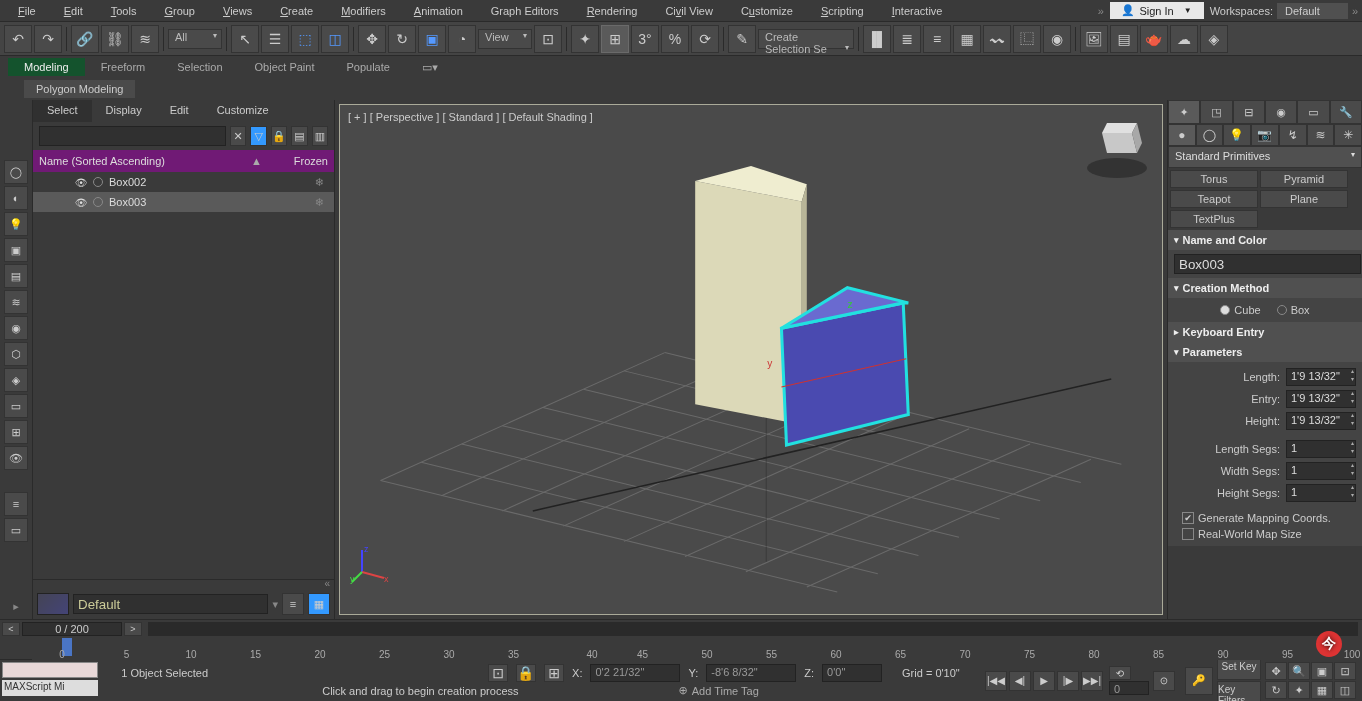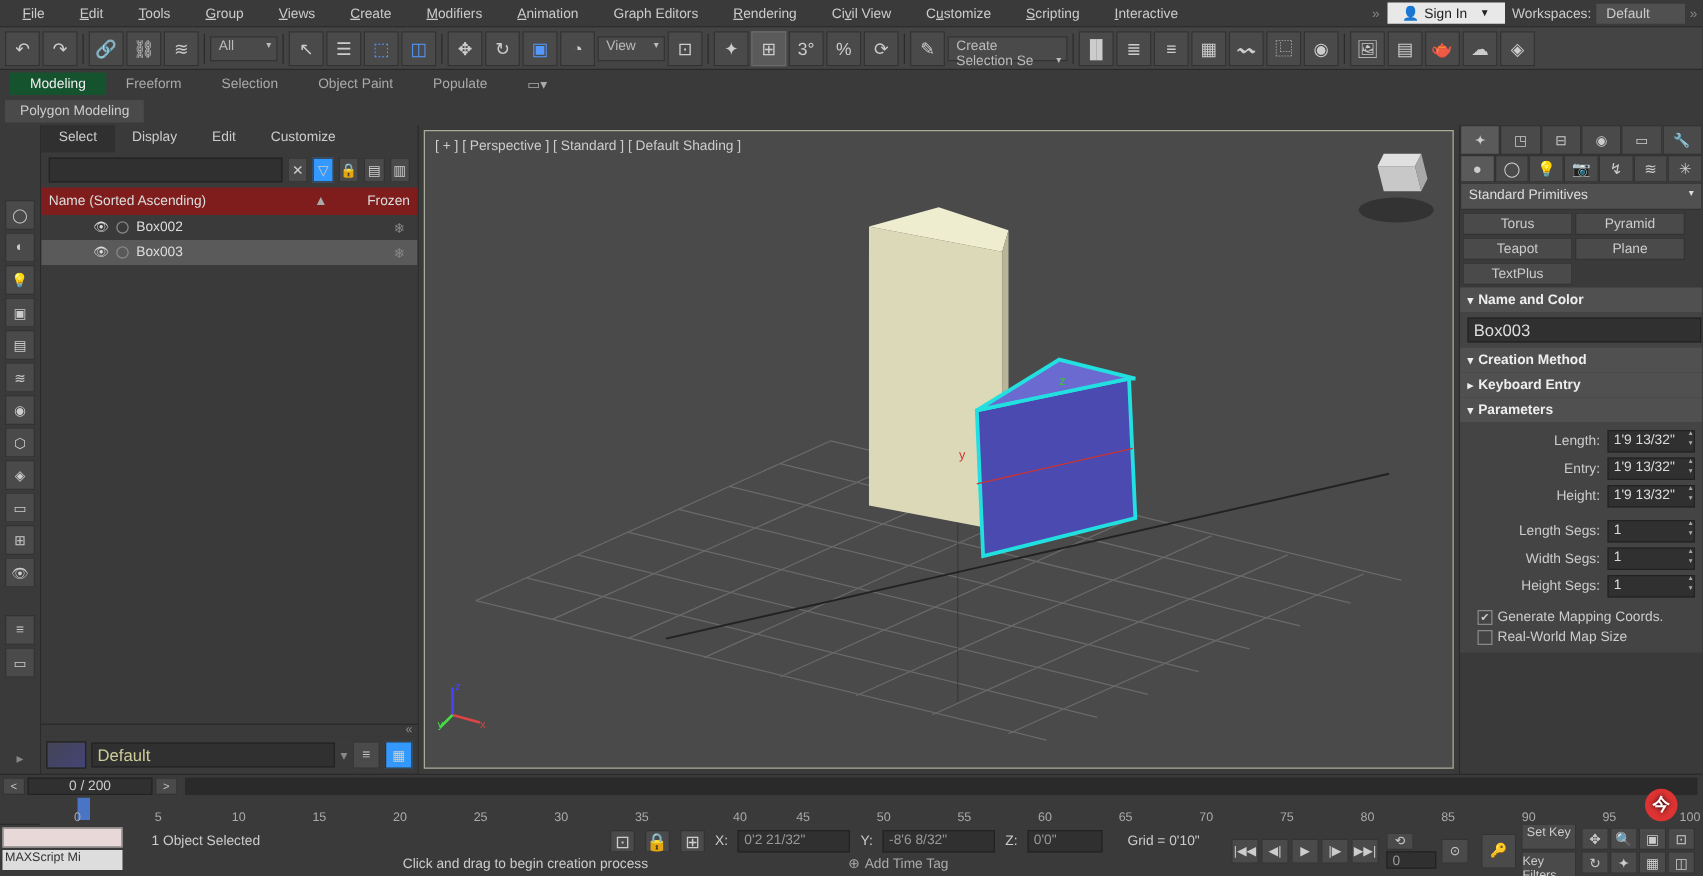--- a/index.html
+++ b/index.html
@@ -16,37 +16,37 @@
 .toolbar1 { height: 34px; background: #444; border-bottom: 1px solid #2a2a2a; display: flex; align-items: center; padding: 0 4px; gap: 2px; }
 .tb-btn { width: 28px; height: 28px; background: #4a4a4a; border: 1px solid #333; display: flex; align-items: center; justify-content: center; color: #ccc; font-size: 14px; cursor: pointer; }
 .tb-btn.on { background: #5a5a5a; border-color: #6a6a6a; }
 .tb-sep { width: 1px; height: 24px; background: #2a2a2a; margin: 0 2px; }
 .tb-drop { background: #4a4a4a; border: 1px solid #333; height: 20px; padding: 1px 18px 1px 6px; color: #bbb; position: relative; }
 .tb-drop::after { content: "▾"; position: absolute; right: 4px; font-size: 8px; }
 
 .ribbon { height: 22px; background: #3a3a3a; display: flex; align-items: center; padding-left: 8px; }
 .ribbon .tab { padding: 3px 16px; color: #aaa; cursor: pointer; }
 .ribbon .tab.active { background: #14532d; color: #eee; }
-.ribbon2 { height: 22px; background: #3a3a3a; display: flex; align-items: center; padding-left: 4px; }
+.ribbon2 { height: 22px; background: #3a3a3a; display: flex; align-items: center; padding-left: 24px; }
 .ribbon2 .sub { background: #4a4a4a; padding: 3px 12px; color: #ccc; }
 
 .body { flex: 1; display: flex; min-height: 0; }
 
 .leftcol { width: 33px; background: #3a3a3a; border-right: 1px solid #2a2a2a; display: flex; flex-direction: column; align-items: center; padding-top: 60px; gap: 2px; }
 .leftcol .ic { width: 24px; height: 24px; background: #4a4a4a; border: 1px solid #333; display:flex; align-items:center; justify-content:center; color:#ccc; }
 .leftcol .gap { height: 18px; }
 
 .scene-panel { width: 302px; background: #3a3a3a; display: flex; flex-direction: column; border-right: 1px solid #2a2a2a; }
 .scene-tabs { display: flex; height: 22px; }
 .scene-tabs .t { flex: none; padding: 4px 14px; color: #ccc; cursor: pointer; }
 .scene-tabs .t.active { background: #303030; }
 .scene-find { display: flex; height: 28px; align-items: center; padding: 2px 6px; gap: 4px; }
 .scene-find input { flex: 1; height: 20px; background: #303030; border: 1px solid #222; color: #ccc; padding: 0 4px; }
 .scene-find .ic { width: 20px; height: 20px; background: #4a4a4a; border: 1px solid #333; display:flex;align-items:center;justify-content:center; }
-.scene-head { height: 22px; background: #7f1d1d; display: flex; align-items: center; padding: 0 6px; color: #ddd; }
+.scene-head { height: 22px; background: #701a75; display: flex; align-items: center; padding: 0 6px; color: #ddd; }
 .scene-head .col1 { flex: 1; }
 .scene-head .col2 { width: 60px; text-align: right; }
 .scene-list { flex: 1; background: #3a3a3a; overflow: auto; }
 .row { height: 20px; display: flex; align-items: center; padding-left: 40px; color: #ddd; }
 .row.sel { background: #5a5a5a; }
 .row .eye { width: 16px; height: 14px; margin-right: 4px; display: inline-flex; align-items:center; justify-content:center; font-size: 10px; }
 .row .dot { width: 10px; height: 10px; border: 1px solid #888; border-radius: 50%; margin-right: 6px; }
 .row .frz { margin-left: auto; margin-right: 10px; color: #888; }
 .scene-splitter { height: 10px; background: #3a3a3a; border-top: 1px solid #2a2a2a; position: relative; }
 .scene-splitter .h { position:absolute; right:4px; top:-2px; color:#888; font-size:10px;}
@@ -367,20 +367,32 @@
       <div class="namecolor">
         <input value="Box003" style="">
 
       </div>
     </div>
 
     <div class="rollup-head">
         <span class="arr">▾</span>
         <span>Creation Method</span>
       </div>
+    <div class="rollup-body">
+      <div class="radio-row">
+        <label>
+            <span style="width:10px;height:10px;border:1px solid #888;border-radius:50%;background:#ddd;display:inline-block"></span>
+            <span>Cube</span>
+          </label>
+        <label>
+            <span style="width:10px;height:10px;border:1px solid #888;border-radius:50%;display:inline-block"></span>
+            <span>Box</span>
+          </label>
+      </div>
+    </div>
 
     <div class="rollup-head">
         <span class="arr">▸</span>
         <span>Keyboard Entry</span>
       </div>
 
     <div class="rollup-head">
         <span class="arr">▾</span>
         <span>Parameters</span>
       </div>

